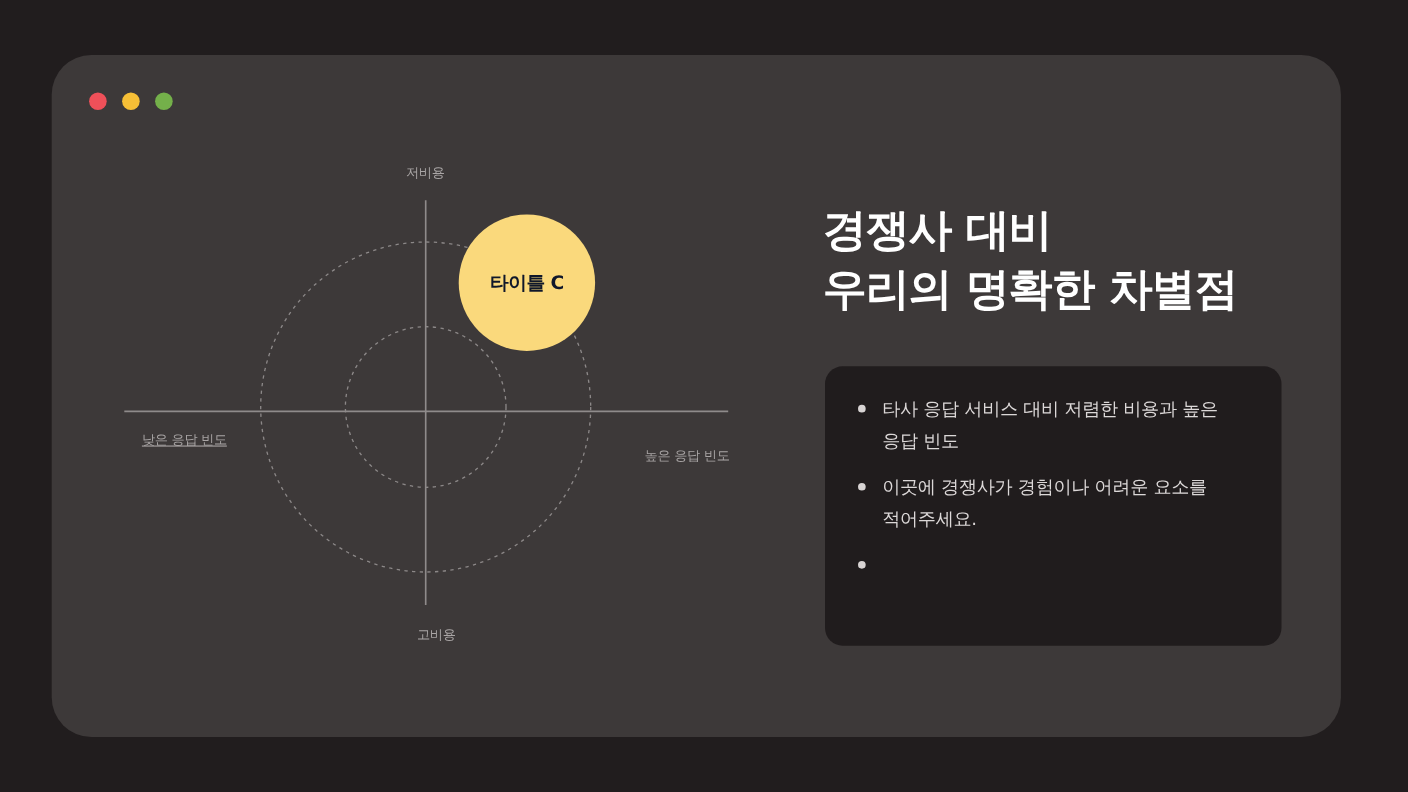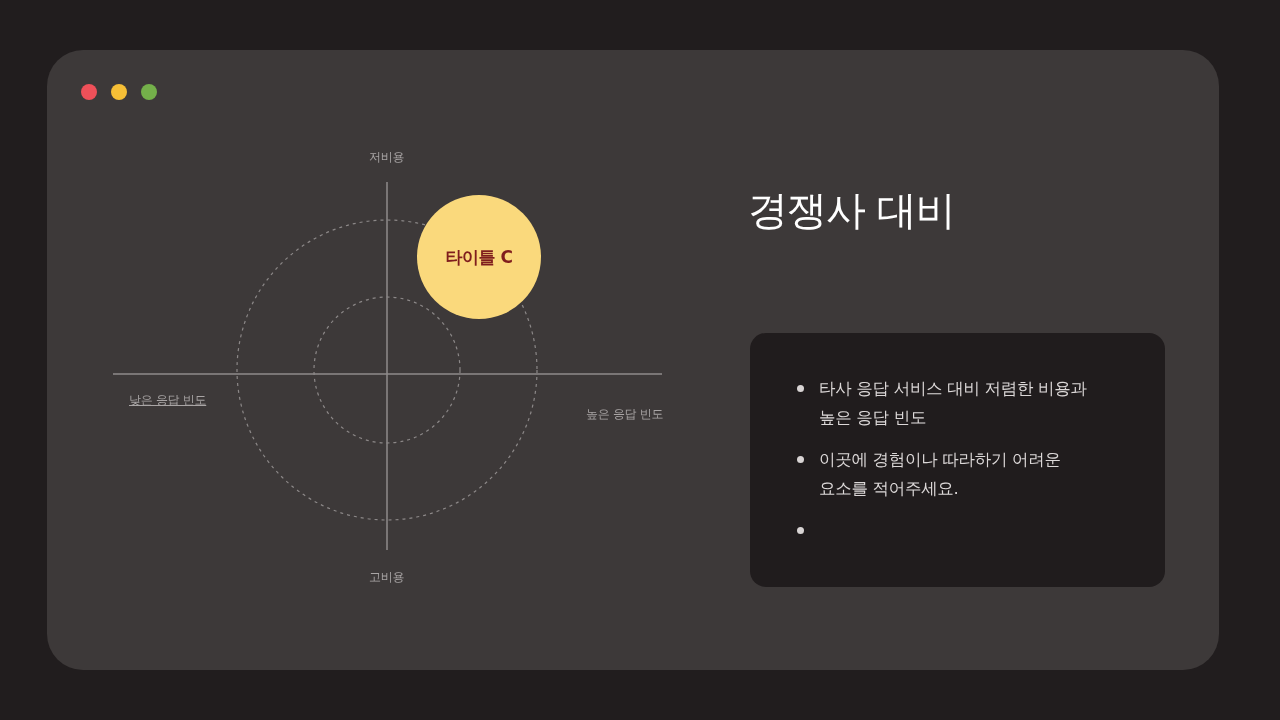--- a/index.html
+++ b/index.html
@@ -50,46 +50,46 @@
     .bubble {
       position: absolute;
       width: 124px;
       height: 124px;
       border-radius: 50%;
       display: flex;
       align-items: center;
       justify-content: center;
       font-weight: bold;
       font-size: 17px;
-      color: #7f1d1d;
+      color: #0f172a;
       letter-spacing: -0.5px;
     }
     .title {
       position: absolute;
       left: 701px;
       top: 134px;
       color: #ffffff;
-      font-weight: normal;
+      font-weight: bold;
       font-size: 40px;
       line-height: 53px;
       letter-spacing: -1px;
       white-space: nowrap;
     }
     .card {
       position: absolute;
       left: 703px;
       top: 283px;
       width: 415px;
       height: 254px;
       background: #201c1d;
       border-radius: 16px;
     }
     .card ul {
       list-style: none;
-      margin: 17px;
+      margin: 0;
       padding: 24px 36px 0 30px;
     }
     .card li {
       position: relative;
       padding-left: 22px;
       color: #dcd8d8;
       font-size: 16.5px;
       line-height: 29px;
       margin-bottom: 13px;
       letter-spacing: -0.3px;
@@ -118,42 +118,43 @@
     <svg width="1186" height="620" viewBox="0 0 1186 620">
 
       <circle cx="340" cy="320" r="73" fill="none" stroke="#8c8888" stroke-width="1.2" stroke-dasharray="3 4"></circle>
       <circle cx="340" cy="320" r="150" fill="none" stroke="#8c8888" stroke-width="1.2" stroke-dasharray="3 4"></circle>
 
       <line x1="340" y1="132" x2="340" y2="500" stroke="#8f8b8b" stroke-width="1.5"></line>
       <line x1="66" y1="324" x2="615" y2="324" stroke="#8f8b8b" stroke-width="1.5"></line>
     </svg>
 
     <span class="axis-label" style="left:322px;top:99px;">저비용</span>
-    <span class="axis-label" style="left:322px;top:519px;text-align:center;">고비용</span>
+    <span class="axis-label" style="left:332px;top:519px;text-align:center;">고비용</span>
     <span class="axis-label" style="left:82px;top:342px;text-decoration:underline;">낮은 응답 빈도</span>
     <span class="axis-label" style="left:539px;top:356px;">높은 응답 빈도</span>
 
     <div class="bubble" style="left:370px;top:145px;background:#fad97c;">
       <span>타이틀 C</span>
     </div>
   </div>
 
   <div class="title">
     <div>경쟁사 대비</div>
+    <div>우리의 명확한 차별점</div>
   </div>
 
   <div class="card">
     <ul>
       <li>
         <span class="bullet"></span>
         <span>타사 응답 서비스 대비 저렴한 비용과 높은 응답 빈도</span>
       </li>
       <li>
         <span class="bullet"></span>
-        <span>이곳에 경험이나 따라하기 어려운 요소를 적어주세요.</span>
+        <span>이곳에 경쟁사가 경험이나 어려운 요소를 적어주세요.</span>
       </li>
       <li>
         <span class="bullet"></span>
       </li>
     </ul>
   </div>
 
 </div>
 
 </body></html>

